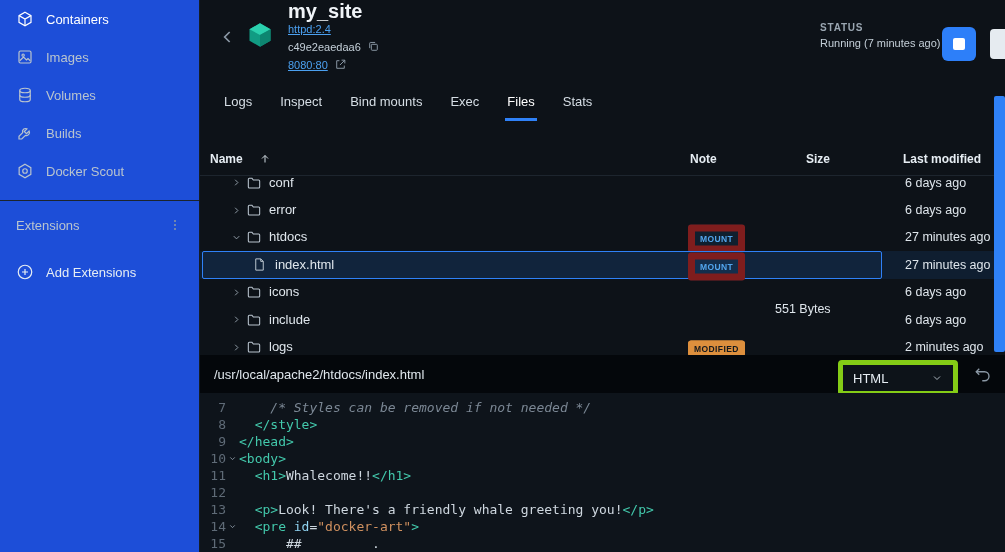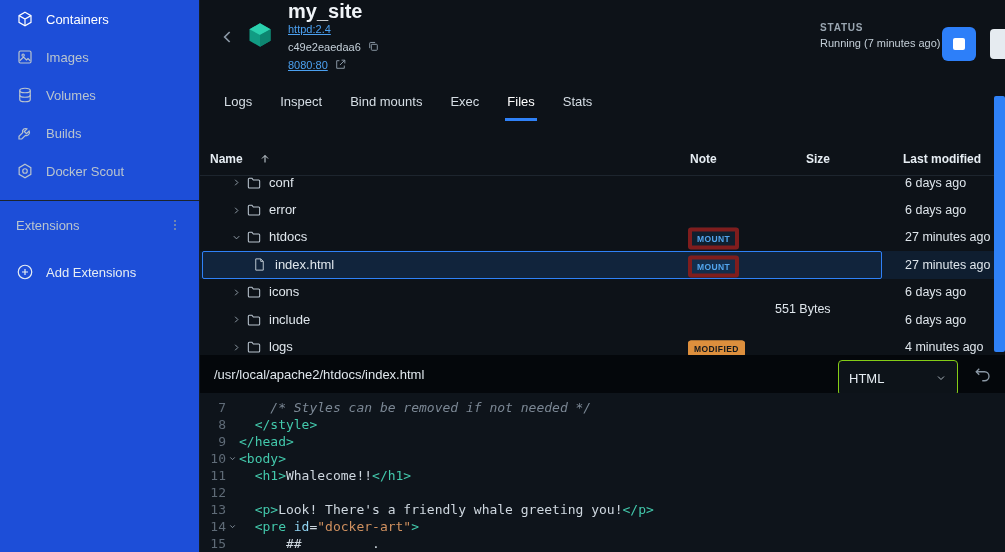--- a/index.html
+++ b/index.html
@@ -56,31 +56,31 @@
   .file-row { position:relative; height:27.4px; font-size:13px; color:#dfe6ec; cursor:pointer; }
   .file-row:first-child { margin-top:-8px; }
   .file-row.selected { background:#0f1e30; }
   .file-row.selected::before { content:""; position:absolute; left:2px; top:0; bottom:0; width:678px; border:1px solid #2f81f7; border-radius:2px; background:rgba(47,129,247,.06); pointer-events:none; }
   .cell-name { position:absolute; left:30px; top:0; bottom:0; display:flex; align-items:center; }
   .tree-chevron { width:12px; flex:0 0 12px; height:12px; color:#9aa6b1; display:inline-flex; align-items:center; justify-content:center; margin-right:4px; }
   .row-icon { width:16px; height:16px; color:#b9c4ce; display:inline-flex; margin-right:7px; }
   .row-label { line-height:16px; }
   .cell-note { position:absolute; left:488px; top:50%; transform:translateY(-50%); }
   .badge { font-size:8.5px; font-weight:700; letter-spacing:.4px; padding:2px 5px; border-radius:3px; }
-  .badge-mount { color:#53a6ee; border:4px solid #7f1d1d; background:rgba(33,96,150,.18); }
+  .badge-mount { color:#53a6ee; border:7px solid #7f1d1d; background:rgba(33,96,150,.18); }
   .badge-modified { color:#14181d; background:#dd8f3d; border:1px solid #dd8f3d; }
   .cell-size { position:absolute; left:575px; top:50%; transform:translateY(-50%); font-size:12.5px;margin-top:44px; }
   .cell-mod  { position:absolute; left:705px; top:50%; transform:translateY(-50%); font-size:12.5px; }
 
   .vscroll { position:absolute; right:0; top:96px; width:11px; height:256px; background:#2f81f7; border-radius:2px; cursor:pointer; }
 
   
   .pathbar { position:absolute; top:355px; left:0; right:0; height:38px; background:#04070b; }
   .path { position:absolute; left:14px; top:50%; transform:translateY(-50%); font-size:13px; color:#dfe6ec; }
-  .lang-select { position:absolute; left:638px; top:5px; width:120px; height:36px; background:#0d1319; border:1px solid #84cc16; border-radius:4px; display:flex; align-items:center; justify-content:space-between; padding:0 10px; font-size:13px; color:#e6edf3; cursor:pointer; }
+  .lang-select { position:absolute; left:638px; top:5px; width:120px; height:36px; background:#0d1319; border:5px solid #84cc16; border-radius:4px; display:flex; align-items:center; justify-content:space-between; padding:0 10px; font-size:13px; color:#e6edf3; cursor:pointer; }
   .caret { width:12px; height:12px; color:#aab4bd; display:inline-flex; }
   .undo { position:absolute; left:774px; top:10px; width:18px; height:18px; color:#8b98a5; cursor:pointer; }
 
   
   .editor { position:absolute; top:393px; left:0; right:0; bottom:0; background:#0e141b; font-family:"DejaVu Sans Mono", monospace; font-size:13px; padding-top:6px; overflow:hidden; }
   .code-line { display:flex; height:17px; line-height:17px; white-space:pre; }
   .gutter { width:26px; flex:0 0 26px; text-align:right; color:#5f6b77; }
   .fold { width:13px; flex:0 0 13px; display:flex; align-items:center; justify-content:center; color:#8b98a5; }
   .fold svg { width:9px; height:9px; }
   .code-text { padding-left:0; }
@@ -345,21 +345,21 @@
               </svg>
             </span>
             <span class="row-icon">
               <svg viewBox="0 0 24 24" width="16" height="16" fill="none" stroke="currentColor" stroke-width="1.6">
                 <path d="M3.5 6.5a1.5 1.5 0 0 1 1.5-1.5h4l2 2.5h8a1.5 1.5 0 0 1 1.5 1.5v9a1.5 1.5 0 0 1-1.5 1.5H5a1.5 1.5 0 0 1-1.5-1.5z"></path>
               </svg>
             </span>
             <span class="row-label">logs</span>
           </span>
           <span class="cell-note"><span class="badge badge-modified">MODIFIED</span></span>
-          <span class="cell-mod">4 minutes ago</span>
+          <span class="cell-mod">2 minutes ago</span>
         </div>
       </div>
 
     <div class="vscroll"></div>
 
     <div class="pathbar">
       <span class="path">/usr/local/apache2/htdocs/index.html</span>
       <div class="lang-select">
         <span>HTML</span>
         <span class="caret">

